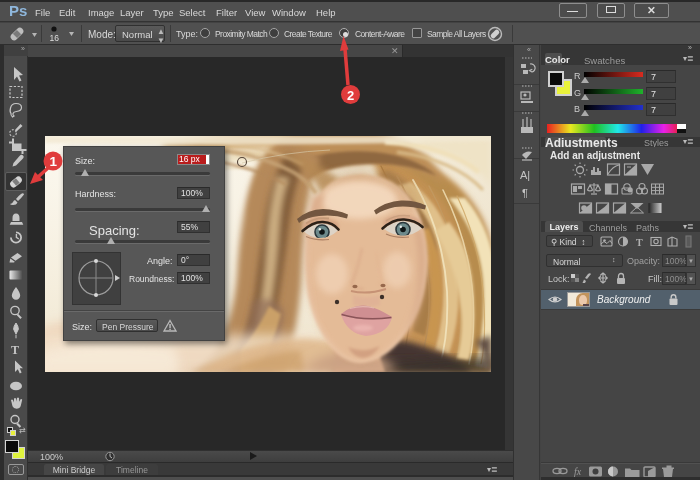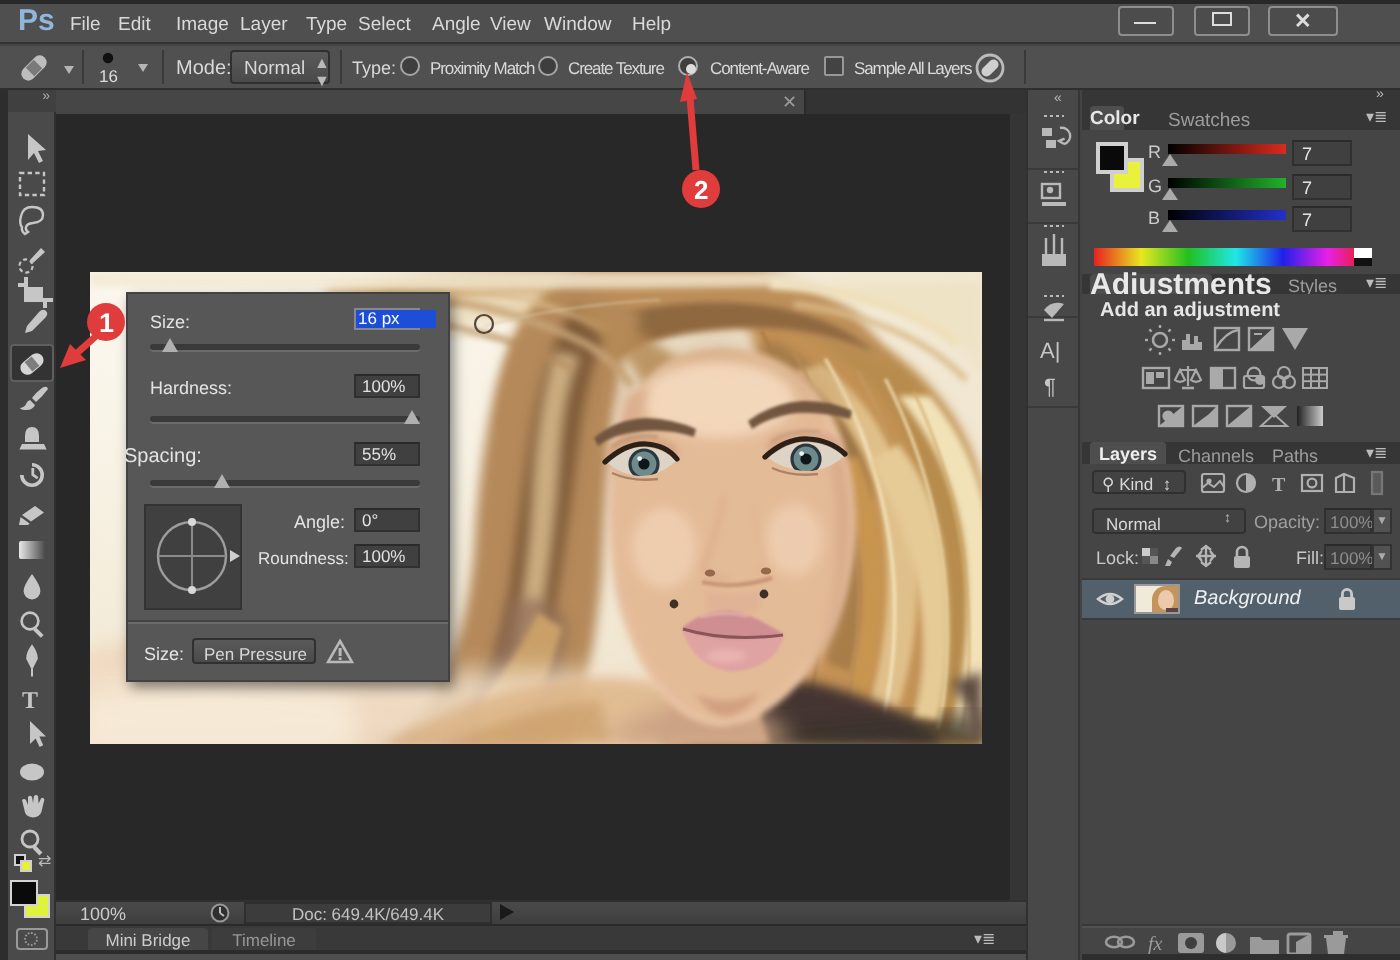--- a/index.html
+++ b/index.html
@@ -17,21 +17,21 @@
 <div class="ab" style="left:0;top:0;width:700px;height:22px;background:#4f4f4f;border-bottom:1px solid #333"></div>
 <div class="ab" style="left:0;top:0;width:700px;height:1.5px;background:#282828"></div>
 <div class="ab" style="left:9px;top:2px;color:#8fb7dc;font-size:15px;font-weight:bold;letter-spacing:0px">Ps</div>
 <div class="ab txt" style="left:30px;top:5px;width:330px;height:14px;font-size:9.5px;padding-top:1.5px">
 <span style="position:absolute;left:5px">File</span>
 <span style="position:absolute;left:29px">Edit</span>
 <span style="position:absolute;left:58px">Image</span>
 <span style="position:absolute;left:90px">Layer</span>
 <span style="position:absolute;left:123px">Type</span>
 <span style="position:absolute;left:149px">Select</span>
-<span style="position:absolute;left:186px">Angle</span>
+<span style="position:absolute;left:186px">Filter</span>
 <span style="position:absolute;left:215px">View</span>
 <span style="position:absolute;left:242px">Window</span>
 <span style="position:absolute;left:286px">Help</span>
 </div>
 
 <div class="ab" style="left:559px;top:3px;width:28px;height:15px;border:1px solid #8e8e8e;border-radius:2px;background:#4c4c4c"></div>
 <div class="ab" style="left:567px;top:10.5px;width:11px;height:1.8px;background:#dcdcdc"></div>
 <div class="ab" style="left:597px;top:3px;width:28px;height:15px;border:1px solid #8e8e8e;border-radius:2px;background:#4c4c4c"></div>
 <div class="ab" style="left:605.5px;top:6px;width:10px;height:7px;border:1.6px solid #dcdcdc"></div>
 <div class="ab" style="left:634px;top:3px;width:35px;height:15px;border:1px solid #8e8e8e;border-radius:2px;background:#4c4c4c"></div>
@@ -323,28 +323,28 @@
 
 <path filter="url(#b15)" d="M0,0 L446,0 L446,5 Q220,11 0,7 Z" fill="#f2e8d2" opacity="0.8"></path>
 
 <path d="M197,27 Q240,16 285,14" fill="none" stroke="#d6c8a8" stroke-width="0.8" filter="url(#b07)" opacity="0.85"></path>
 <circle cx="197" cy="26" r="4.5" fill="none" stroke="#55463a" stroke-width="1.1"></circle>
 </svg>
 
 <div class="ab" style="left:63px;top:146px;width:162px;height:195px;background:#575757;border:1px solid #424242;box-shadow:2px 3px 6px rgba(0,0,0,0.45)"></div>
 <div class="ab" style="left:75px;top:156px;color:#e4e4e4;font-size:9px">Size:</div>
 <div class="ab" style="left:177px;top:154px;width:33px;height:11px;background:#fff;border:1px solid #888"></div>
-<div class="ab" style="left:178px;top:155px;width:40px;height:9px;background:#1d4ed8;color:#fff;font-size:8.5px;line-height:9px;padding-left:1px">16 px</div>
+<div class="ab" style="left:178px;top:155px;width:28px;height:9px;background:#b91c1c;color:#fff;font-size:8.5px;line-height:9px;padding-left:1px">16 px</div>
 <div class="ab" style="left:75px;top:172px;width:135px;height:3px;background:#3a3a3a;border-radius:2px;box-shadow:0 1px 0 #6a6a6a"></div>
 <div class="ab" style="left:81px;top:169px;width:0;height:0;border-left:4px solid transparent;border-right:4px solid transparent;border-bottom:7px solid #b0b0b0"></div>
 <div class="ab" style="left:75px;top:189px;color:#e4e4e4;font-size:9px">Hardness:</div>
 <div class="ab field" style="left:177px;top:187px;width:33px;height:12px;font-size:8.5px;line-height:11px;padding-left:3px">100%</div>
 <div class="ab" style="left:75px;top:208px;width:135px;height:3px;background:#3a3a3a;border-radius:2px;box-shadow:0 1px 0 #6a6a6a"></div>
 <div class="ab" style="left:202px;top:205px;width:0;height:0;border-left:4px solid transparent;border-right:4px solid transparent;border-bottom:7px solid #b0b0b0"></div>
-<div class="ab" style="left:62px;top:223px;color:#e4e4e4;font-size:10px">Spacing:</div>
+<div class="ab" style="left:89px;top:223px;color:#e4e4e4;font-size:13px">Spacing:</div>
 <div class="ab field" style="left:177px;top:221px;width:33px;height:12px;font-size:8.5px;line-height:11px;padding-left:3px">55%</div>
 <div class="ab" style="left:75px;top:240px;width:135px;height:3px;background:#3a3a3a;border-radius:2px;box-shadow:0 1px 0 #6a6a6a"></div>
 <div class="ab" style="left:107px;top:237px;width:0;height:0;border-left:4px solid transparent;border-right:4px solid transparent;border-bottom:7px solid #b0b0b0"></div>
 
 <div class="ab" style="left:72px;top:252px;width:49px;height:53px;background:#404040;border:1px solid #333"></div>
 <svg class="ab" style="left:72px;top:252px" width="49" height="53" viewBox="0 0 49 53">
  <circle cx="24" cy="26" r="17" fill="none" stroke="#9d9d9d" stroke-width="1.2"></circle>
  <line x1="7" y1="26" x2="41" y2="26" stroke="#8a8a8a" stroke-width="1"></line>
  <line x1="24" y1="9" x2="24" y2="43" stroke="#8a8a8a" stroke-width="1"></line>
  <circle cx="24" cy="9" r="2" fill="#d9d9d9"></circle>
@@ -434,21 +434,21 @@
 <div class="ab field" style="left:646px;top:86.5px;width:30px;height:13px;font-size:9px;line-height:12px;padding-left:4px">7</div>
 <div class="ab" style="left:574px;top:104px;color:#ccc;font-size:9px">B</div>
 <div class="ab" style="left:584px;top:105px;width:59px;height:5px;background:linear-gradient(90deg,#000,#2230cc)"></div>
 <div class="ab" style="left:581px;top:110px;width:0;height:0;border-left:4px solid transparent;border-right:4px solid transparent;border-bottom:6px solid #aaa"></div>
 <div class="ab field" style="left:646px;top:103px;width:30px;height:13px;font-size:9px;line-height:12px;padding-left:4px">7</div>
 <div class="ab" style="left:547px;top:124px;width:139px;height:9px;background:linear-gradient(90deg,#e82020,#e8e820 17%,#20c020 34%,#20e8e8 51%,#2020e8 68%,#e820e8 84%,#e82020 97%)"></div>
 <div class="ab" style="left:677px;top:124px;width:9px;height:4.5px;background:#fff"></div>
 <div class="ab" style="left:677px;top:128.5px;width:9px;height:4.5px;background:#111"></div>
 
 <div class="ab" style="left:541px;top:137px;width:159px;height:10px;background:#363636"></div>
-<div class="ab" style="left:545px;top:136.5px;width:61px;height:11px;background:#4e4e4e;border-radius:2px 2px 0 0;color:#e8e8e8;font-size:15px;font-weight:bold;text-align:center;line-height:12px">Adjustments</div>
+<div class="ab" style="left:545px;top:136.5px;width:61px;height:11px;background:#4e4e4e;border-radius:2px 2px 0 0;color:#e8e8e8;font-size:12px;font-weight:bold;text-align:center;line-height:12px">Adjustments</div>
 <div class="ab" style="left:644px;top:138px;color:#9d9d9d;font-size:9px">Styles</div>
 <div class="ab" style="left:683px;top:137px;color:#bbb;font-size:8px">▾≣</div>
 <div class="ab" style="left:541px;top:147px;width:159px;height:74px;background:#454545"></div>
 <div class="ab" style="left:550px;top:150px;color:#e6e6e6;font-size:10px;font-weight:bold">Add an adjustment</div>
 <svg class="ab" style="left:541px;top:162px" width="159" height="58" viewBox="0 0 159 58">
  <g fill="#a9a9a9" stroke="#a9a9a9">
 
   <circle cx="39" cy="8" r="3.5" fill="none" stroke-width="1.3"></circle>
         <g stroke-width="1.2">
           <line x1="39" y1="2" x2="39" y2="0.5"></line>
@@ -608,21 +608,20 @@
  </g>
 </svg>
 <div class="ab" style="left:541px;top:477px;width:159px;height:3px;background:#2e2e2e"></div>
 
 <div class="ab" style="left:28px;top:450px;width:485px;height:12px;background:linear-gradient(#4a4a4a,#3e3e3e);border-top:1px solid #303030"></div>
 <div class="ab" style="left:40px;top:451.5px;color:#ccc;font-size:9px">100%</div>
 <svg class="ab" style="left:104px;top:451px" width="12" height="11" viewBox="0 0 12 11">
  <circle cx="6" cy="5.5" r="4.2" fill="#2f2f2f" stroke="#999" stroke-width="1"></circle>
       <path d="M6,5.5 l0,-3 M6,5.5 l2,1.5" stroke="#bbb" stroke-width="1"></path>
 </svg>
-<div class="ab" style="left:122px;top:450.5px;width:124px;height:11px;background:#3c3c3c;border:1px solid #2e2e2e;color:#c2c2c2;font-size:8.5px;text-align:center;line-height:10px">Doc: 649.4K/649.4K</div>
 <div class="ab" style="left:250px;top:451.5px;width:0;height:0;border-top:4.5px solid transparent;border-bottom:4.5px solid transparent;border-left:7px solid #1a1a1a"></div>
 
 <div class="ab" style="left:28px;top:462px;width:485px;height:13px;background:#393939;border-top:1px solid #2a2a2a"></div>
 <div class="ab" style="left:44px;top:463.5px;width:60px;height:11.5px;background:#464646;border-radius:2px 2px 0 0;color:#cccccc;font-size:8.5px;text-align:center;line-height:12px">Mini Bridge</div>
 <div class="ab" style="left:106px;top:463.5px;width:52px;height:11.5px;background:#3d3d3d;border-radius:2px 2px 0 0;color:#979797;font-size:8.5px;text-align:center;line-height:12px">Timeline</div>
 <div class="ab" style="left:28px;top:475px;width:485px;height:1.5px;background:#2c2c2c"></div>
 
 <div class="ab" style="left:28px;top:476.5px;width:485px;height:3.5px;background:#4e4e4e"></div>
 <div class="ab" style="left:487px;top:465px;color:#bbb;font-size:8px">▾≣</div>
 </div>

